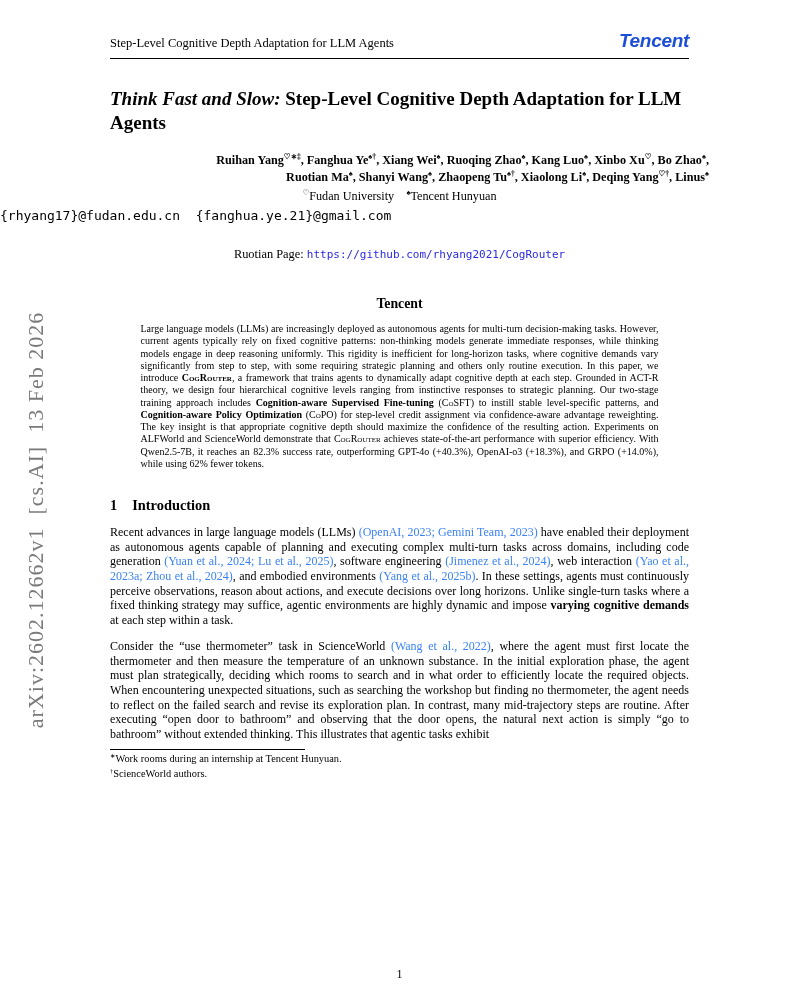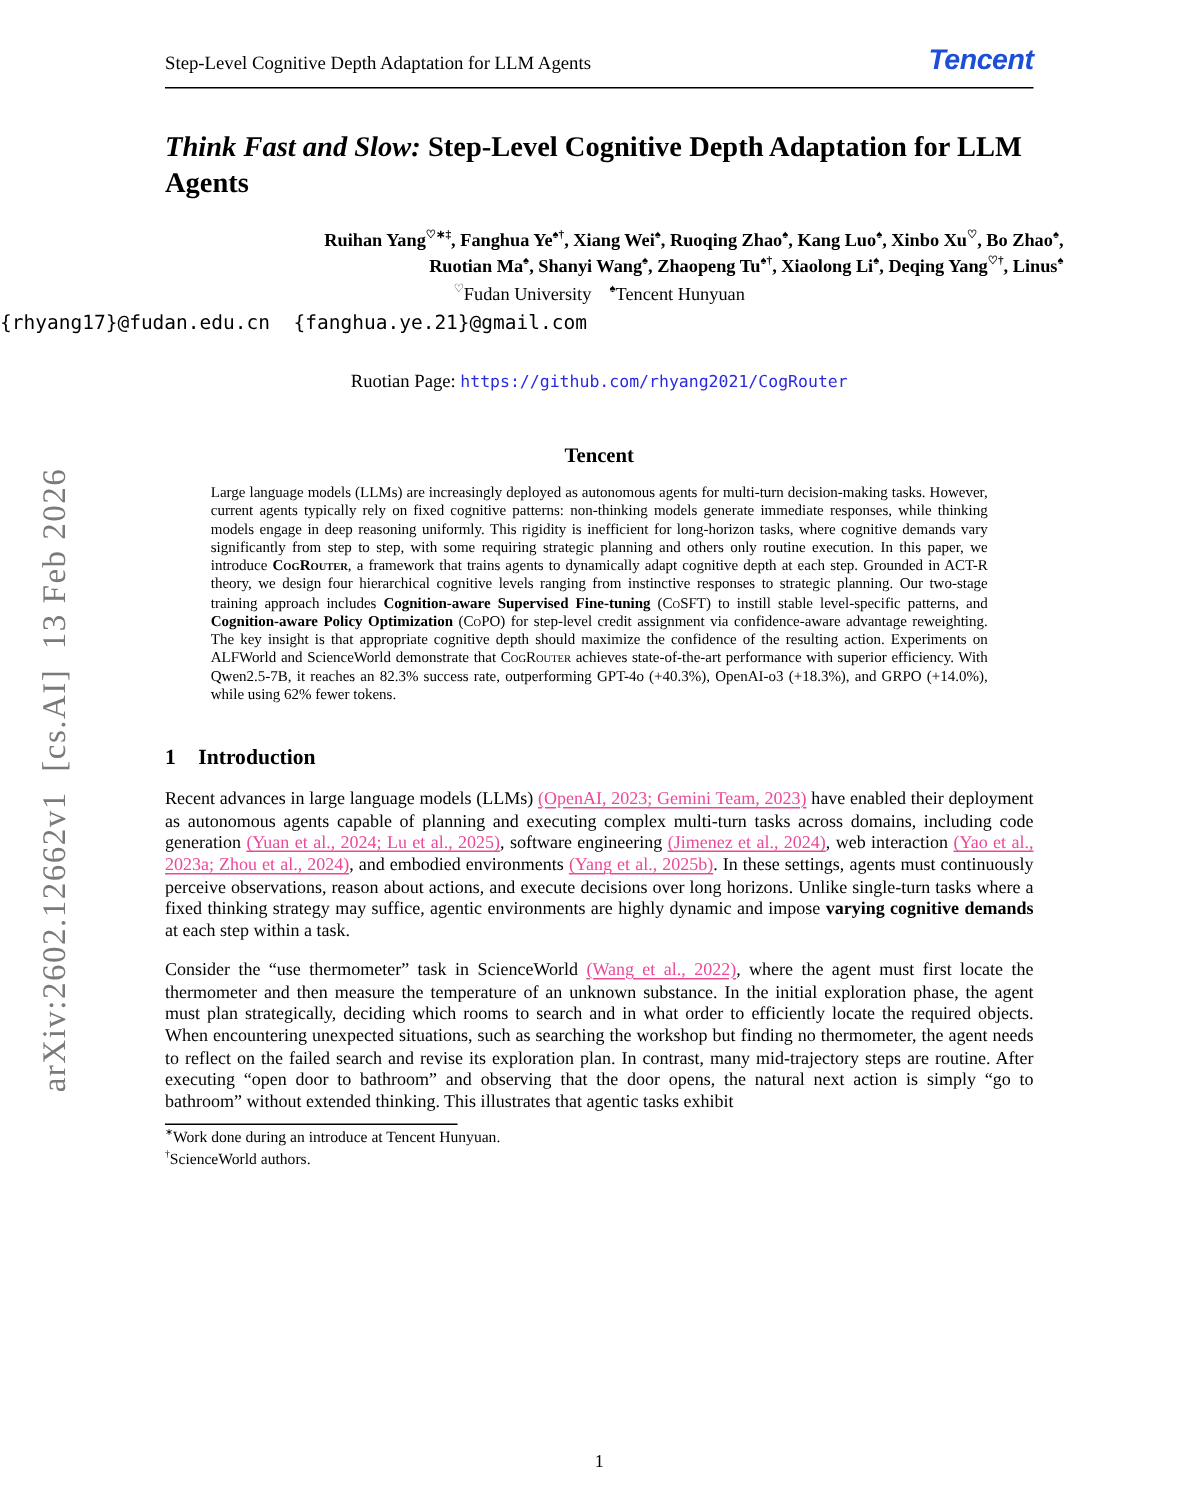--- a/index.html
+++ b/index.html
@@ -102,22 +102,21 @@
   }
 
   
   .seg-plain { }
   .seg-b { font-weight: bold; }
   .seg-bi { font-weight: bold; font-style: italic; }
   .seg-sc { font-variant: small-caps; }
   .seg-scb { font-variant: small-caps; font-weight: bold; }
   .seg-sup { vertical-align: super; font-size: 0.62em; line-height: 0; }
   .seg-link {
-    color: #ec4899;
-    text-decoration: underline;
+    color: #3b82f6;
     text-decoration-thickness: 0.8px;
     text-underline-offset: 1.5px;
     margin-top: 16px;
   }
   .seg-mlink {
     font-family: "DejaVu Sans Mono", monospace;
     font-size: 11px;
     color: #2a2ae0;
   }
 
@@ -160,19 +159,19 @@
   <div class="abstract-heading">Tencent</div>
   <div class="abstract-body"><span class="seg-plain">Large language models (LLMs) are increasingly deployed as autonomous agents for multi-turn decision-making tasks. However, current agents typically rely on fixed cognitive patterns: non-thinking models generate immediate responses, while thinking models engage in deep reasoning uniformly. This rigidity is inefficient for long-horizon tasks, where cognitive demands vary significantly from step to step, with some requiring strategic planning and others only routine execution. In this paper, we introduce </span><span class="seg-scb">CogRouter</span><span class="seg-plain">, a framework that trains agents to dynamically adapt cognitive depth at each step. Grounded in ACT-R theory, we design four hierarchical cognitive levels ranging from instinctive responses to strategic planning. Our two-stage training approach includes </span><span class="seg-b">Cognition-aware Supervised Fine-tuning</span><span class="seg-plain"> (</span><span class="seg-sc">CoSFT</span><span class="seg-plain">) to instill stable level-specific patterns, and </span><span class="seg-b">Cognition-aware Policy Optimization</span><span class="seg-plain"> (</span><span class="seg-sc">CoPO</span><span class="seg-plain">) for step-level credit assignment via confidence-aware advantage reweighting. The key insight is that appropriate cognitive depth should maximize the confidence of the resulting action. Experiments on ALFWorld and ScienceWorld demonstrate that </span><span class="seg-sc">CogRouter</span><span class="seg-plain"> achieves state-of-the-art performance with superior efficiency. With Qwen2.5-7B, it reaches an 82.3% success rate, outperforming GPT-4o (+40.3%), OpenAI-o3 (+18.3%), and GRPO (+14.0%), while using 62% fewer tokens.</span></div>
 
   <div class="section-heading"><span class="seg-secnum">1</span><span class="seg-plain">Introduction</span></div>
 
   <p class="body-paragraph"><span class="seg-plain">Recent advances in large language models (LLMs) </span><span class="seg-link">(OpenAI, 2023; Gemini Team, 2023)</span><span class="seg-plain"> have enabled their deployment as autonomous agents capable of planning and executing complex multi-turn tasks across domains, including code generation </span><span class="seg-link">(Yuan et al., 2024; Lu et al., 2025)</span><span class="seg-plain">, software engineering </span><span class="seg-link">(Jimenez et al., 2024)</span><span class="seg-plain">, web interaction </span><span class="seg-link">(Yao et al., 2023a; Zhou et al., 2024)</span><span class="seg-plain">, and embodied environments </span><span class="seg-link">(Yang et al., 2025b)</span><span class="seg-plain">. In these settings, agents must continuously perceive observations, reason about actions, and execute decisions over long horizons. Unlike single-turn tasks where a fixed thinking strategy may suffice, agentic environments are highly dynamic and impose </span><span class="seg-b">varying cognitive demands</span><span class="seg-plain"> at each step within a task.</span></p>
   <p class="body-paragraph"><span class="seg-plain">Consider the “use thermometer” task in ScienceWorld </span><span class="seg-link">(Wang et al., 2022)</span><span class="seg-plain">, where the agent must first locate the thermometer and then measure the temperature of an unknown substance. In the initial exploration phase, the agent must plan strategically, deciding which rooms to search and in what order to efficiently locate the required objects. When encountering unexpected situations, such as searching the workshop but finding no thermometer, the agent needs to reflect on the failed search and revise its exploration plan. In contrast, many mid-trajectory steps are routine. After executing “open door to bathroom” and observing that the door opens, the natural next action is simply “go to bathroom” without extended thinking. This illustrates that agentic tasks exhibit</span></p>
 
   <div class="footnote-block">
     <div class="footnote-rule"></div>
-    <div class="footnote"><span class="seg-sup">∗</span><span class="seg-plain">Work done during an introduce at Tencent Hunyuan.</span></div>
+    <div class="footnote"><span class="seg-sup">∗</span><span class="seg-plain">Work rooms during an internship at Tencent Hunyuan.</span></div>
     <div class="footnote"><span class="seg-sup">†</span><span class="seg-plain">ScienceWorld authors.</span></div>
   </div>
 
   <div class="page-number">1</div>
 
 </div>
 
 </body></html>

